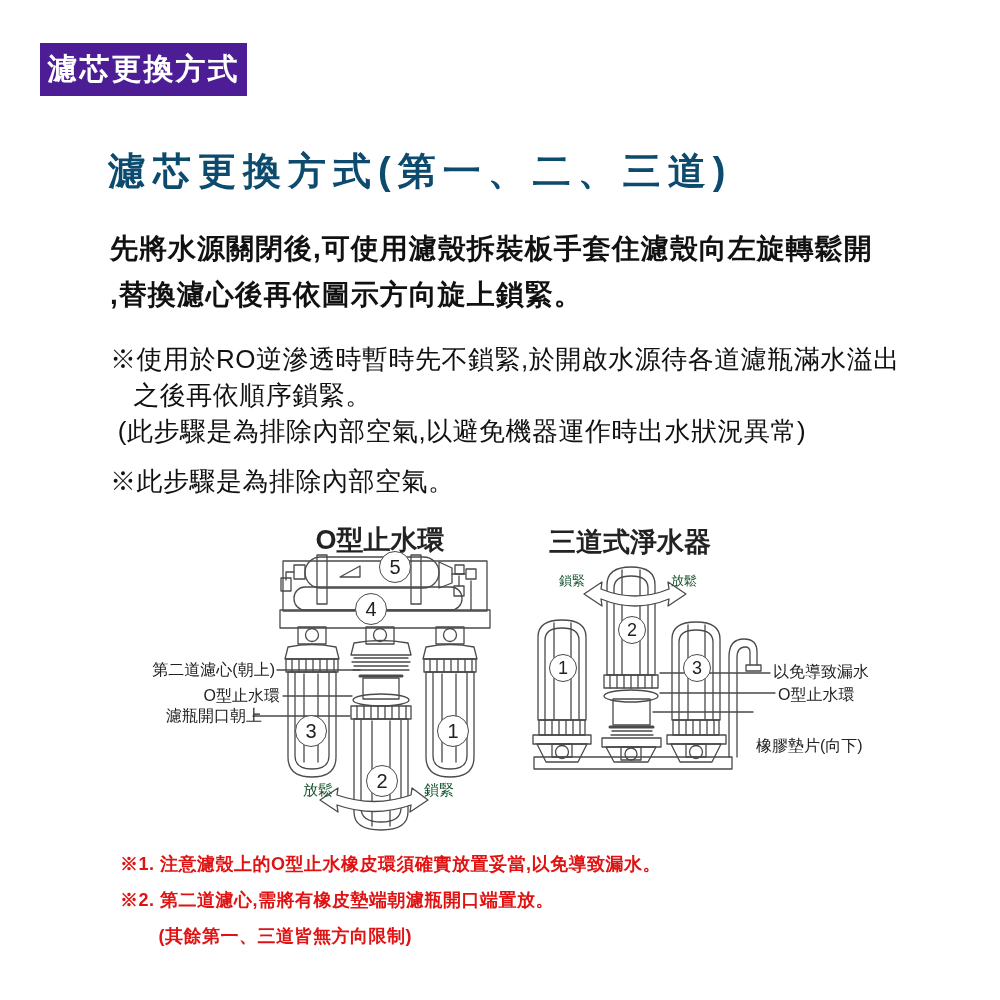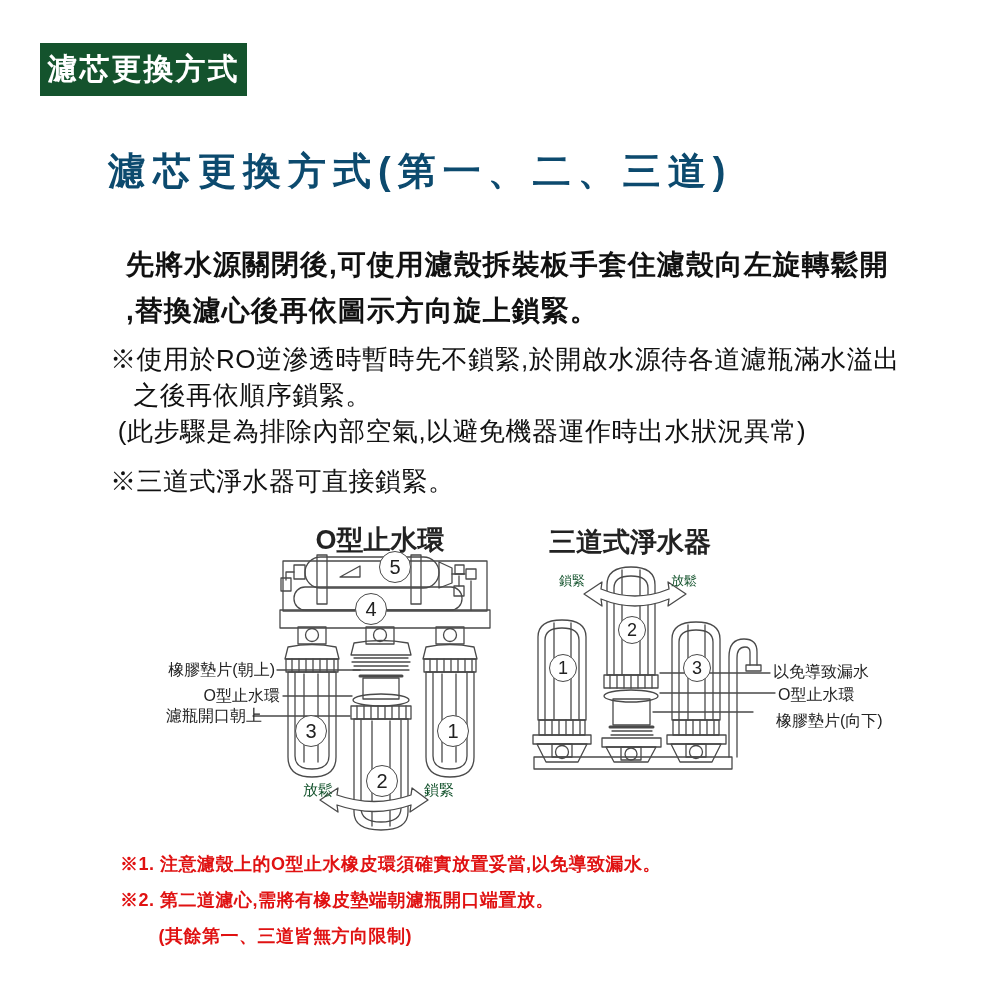--- a/index.html
+++ b/index.html
@@ -3,31 +3,31 @@
 <meta charset="utf-8">
 <style>
   html,body{margin:0;padding:0;}
   body{
     width:1000px;height:1000px;background:#ffffff;position:relative;
     font-family:"Liberation Sans",sans-serif;color:#111;overflow:hidden;
   }
   .abs{position:absolute;}
   
   .badge{
-    left:40px;top:43px;width:207px;height:53px;background:#14532d;color:#fff;
+    left:40px;top:43px;width:207px;height:53px;background:#4c1d95;color:#fff;
     font-size:30px;font-weight:bold;letter-spacing:2px;
     display:flex;align-items:center;justify-content:center;z-index:3;
   }
   
   .heading{
     left:108px;top:146px;margin:0;font-size:38px;font-weight:bold;
     color:#0c4a6e;letter-spacing:7px;white-space:nowrap;z-index:3;
   }
   .intro{
-    left:110px;top:226px;margin:16px;font-size:28px;font-weight:bold;
+    left:110px;top:226px;margin:0;font-size:28px;font-weight:bold;
     line-height:46px;letter-spacing:1px;white-space:pre-wrap;z-index:3;
   }
   .note{
     left:110px;top:341px;margin:0;font-size:26px;font-weight:normal;
     line-height:36px;letter-spacing:0.5px;white-space:pre-wrap;z-index:3;color:#111;
   }
   .note-three{top:463px;}
   .footnotes{
     left:120px;top:846px;margin:0;font-size:18px;font-weight:bold;color:#e01212;
     line-height:36px;letter-spacing:0.5px;white-space:pre-wrap;z-index:3;
@@ -37,21 +37,21 @@
   .dtitle{font-size:27px;font-weight:600;color:#222;text-align:center;z-index:2;white-space:nowrap;}
   .ro-title{left:300px;top:522px;width:160px;}
   .three-title{left:532px;top:524px;width:196px;}
   .dlabel{font-size:16px;color:#222;z-index:2;white-space:nowrap;}
   .lab-r{text-align:right;}
   .ro-lab1{left:140px;top:660px;width:135px;}
   .ro-lab2{left:140px;top:686px;width:140px;}
   .ro-lab3{left:152px;top:706px;width:110px;}
   .t-lab1{left:773px;top:662px;}
   .t-lab2{left:778px;top:685px;}
-  .t-lab3{left:756px;top:711px;margin-left:20px;}
+  .t-lab3{left:756px;top:736px;}
   .turn{font-size:15px;color:#14532d;z-index:2;white-space:nowrap;}
   .ro-loosen{left:303px;top:781px;}
   .ro-tighten{left:424px;top:781px;}
   .turn-sm{font-size:13px;}
   .t-tighten{left:559px;top:572px;}
   .t-loosen{left:671px;top:572px;}
   
   .nbadge{
     position:absolute;background:#fff;border:1.4px solid #4a4a4a;border-radius:50%;
     display:flex;align-items:center;justify-content:center;color:#222;z-index:2;
@@ -72,21 +72,21 @@
 <body>
 
 <div class="abs badge">濾芯更換方式</div>
 <h1 class="abs heading">濾芯更換方式(第一、二、三道)</h1>
 
 <p class="abs intro">先將水源關閉後,可使用濾殼拆裝板手套住濾殼向左旋轉鬆開
 ,替換濾心後再依圖示方向旋上鎖緊。</p>
 <p class="abs note">※使用於RO逆滲透時暫時先不鎖緊,於開啟水源待各道濾瓶滿水溢出
    之後再依順序鎖緊。
  (此步驟是為排除內部空氣,以避免機器運作時出水狀況異常)</p>
-<p class="abs note note-three">※三道式淨水器可直接鎖緊。</p>
+<p class="abs note note-three">※此步驟是為排除內部空氣。</p>
 
 <svg class="abs art" width="1000" height="1000" viewBox="0 0 1000 1000" xmlns="http://www.w3.org/2000/svg">
   <g stroke="#4a4a4a" stroke-width="1.3" fill="none" stroke-linejoin="round" stroke-linecap="round">
 
     <g>
 
       <rect x="283" y="561" width="204" height="50"></rect>
       <rect x="280" y="610" width="210" height="18"></rect>
 
       <rect x="305" y="557" width="134" height="31" rx="15.5"></rect>
@@ -197,21 +197,21 @@
       <path d="M653,712 H753"></path>
 
       <path d="M584,594 L602,582 L601,589 Q635,603 669,589 L668,582 L686,594 L668,606 L669,599 Q635,613 601,599 L602,606 Z" fill="#ffffff"></path>
     </g>
   </g>
 </svg>
 
 <div class="abs dtitle ro-title">O型止水環</div>
 <div class="abs dtitle three-title">三道式淨水器</div>
 
-<div class="abs dlabel lab-r ro-lab1">橡膠墊片(朝上)</div>
+<div class="abs dlabel lab-r ro-lab1">第二道濾心(朝上)</div>
 <div class="abs dlabel lab-r ro-lab2">O型止水環</div>
 <div class="abs dlabel lab-r ro-lab3">濾瓶開口朝上</div>
 <div class="abs turn ro-loosen">放鬆</div>
 <div class="abs turn ro-tighten">鎖緊</div>
 
 <div class="abs turn turn-sm t-tighten">鎖緊</div>
 <div class="abs turn turn-sm t-loosen">放鬆</div>
 <div class="abs dlabel t-lab1">以免導致漏水</div>
 <div class="abs dlabel t-lab2">O型止水環</div>
 <div class="abs dlabel t-lab3">橡膠墊片(向下)</div>

